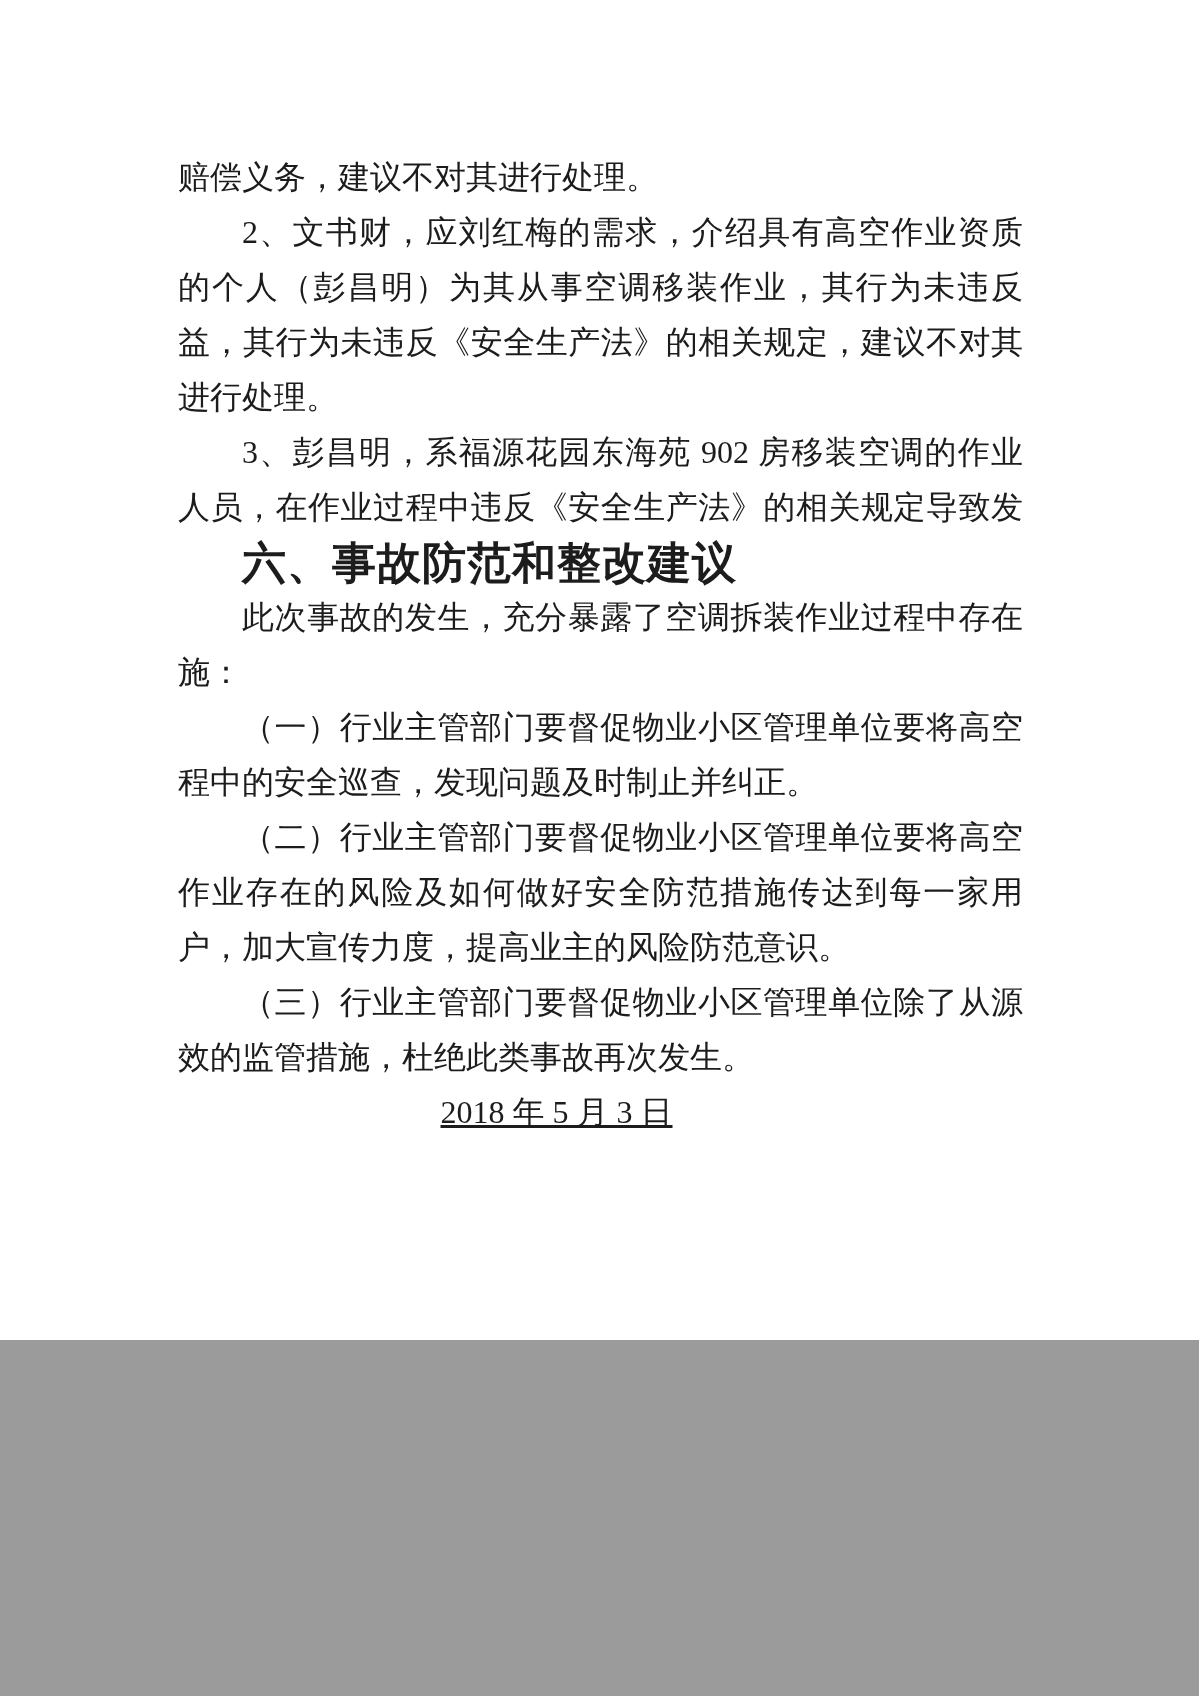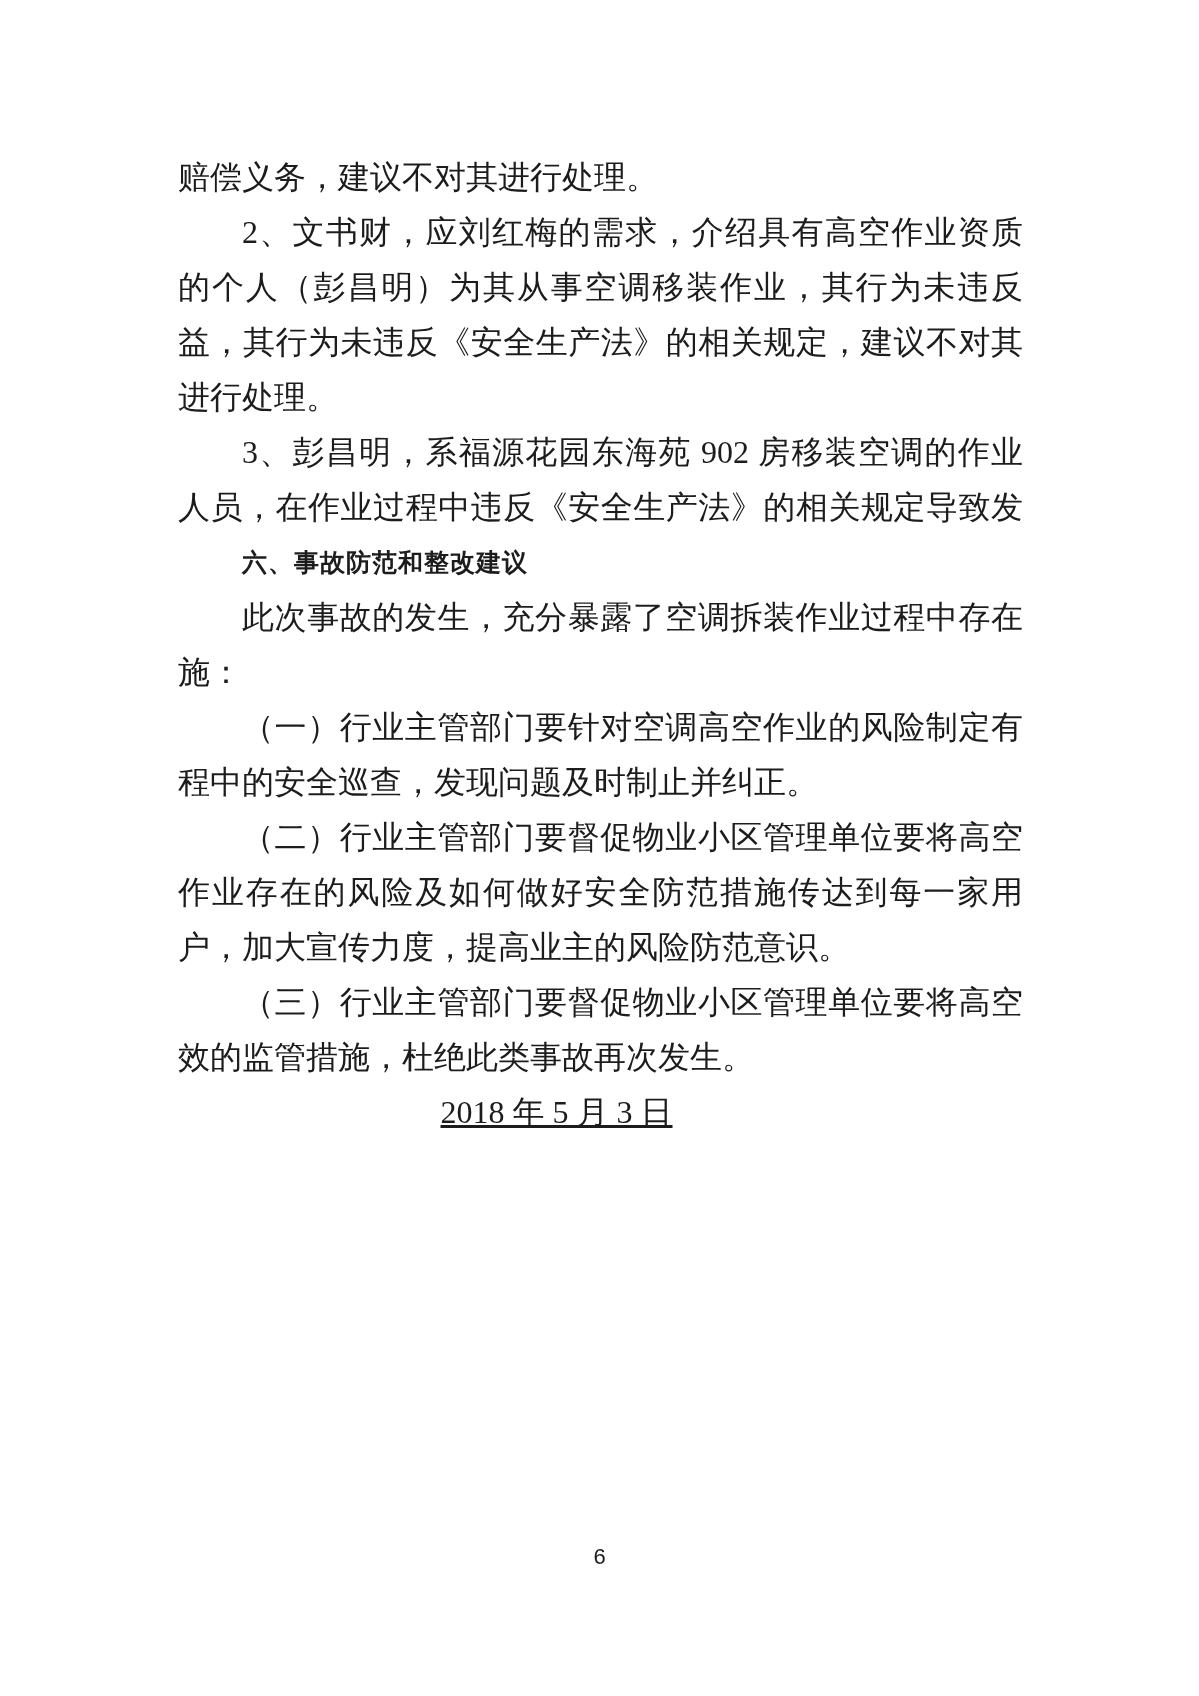--- a/index.html
+++ b/index.html
@@ -3,21 +3,21 @@
 <meta charset="utf-8">
 <style>
   html, body {
     margin: 0;
     padding: 0;
     background: #9b9b9b;
   }
   .page {
     position: relative;
     width: 1199px;
-    height: 1696px;
+    height: 1340px;
     margin: 0 auto;
     background: #ffffff;
     color: #1c1c1c;
     font-family: "Liberation Serif", serif;
     overflow: hidden;
   }
   .text-block {
     position: absolute;
     left: 178px;
     top: 150px;
@@ -44,21 +44,21 @@
     text-justify: inter-character;
   }
   
   .ln.end {
     text-align: left;
   }
   .ln.heading {
     text-indent: 64px;
     font-family: "Liberation Sans", sans-serif;
     font-weight: 700;
-    font-size: 25px;
+    font-size: 44px;
     letter-spacing: 1px;
   }
   .ln.signature {
     margin-top: 13px;
     text-align: right;
     padding-right: 28px;
   }
   .ln.date {
     text-align: center;
     padding-right: 88px;
@@ -83,23 +83,23 @@
     <div class="ln end">赔偿义务，建议不对其进行处理。</div>
     <div class="ln start">2、文书财，应刘红梅的需求，介绍具有高空作业资质</div>
     <div class="ln full">的个人（彭昌明）为其从事空调移装作业，其行为未违反</div>
     <div class="ln full">益，其行为未违反《安全生产法》的相关规定，建议不对其</div>
     <div class="ln end">进行处理。</div>
     <div class="ln start">3、彭昌明，系福源花园东海苑 902 房移装空调的作业</div>
     <div class="ln full">人员，在作业过程中违反《安全生产法》的相关规定导致发</div>
     <div class="ln heading">六、事故防范和整改建议</div>
     <div class="ln start">此次事故的发生，充分暴露了空调拆装作业过程中存在</div>
     <div class="ln end">施：</div>
-    <div class="ln start">（一）行业主管部门要针对空调高空作业的风险制定有</div>
+    <div class="ln start">（一）行业主管部门要督促物业小区管理单位要将高空</div>
     <div class="ln end">程中的安全巡查，发现问题及时制止并纠正。</div>
     <div class="ln start">（二）行业主管部门要督促物业小区管理单位要将高空</div>
     <div class="ln full">作业存在的风险及如何做好安全防范措施传达到每一家用</div>
     <div class="ln end">户，加大宣传力度，提高业主的风险防范意识。</div>
-    <div class="ln start">（三）行业主管部门要督促物业小区管理单位要将高空</div>
+    <div class="ln start">（三）行业主管部门要督促物业小区管理单位除了从源</div>
     <div class="ln end">效的监管措施，杜绝此类事故再次发生。</div>
     <div class="ln date">2018 年 5 月 3 日</div>
   </div>
   <div class="page-number">6</div>
 </div>
 
 </body></html>

